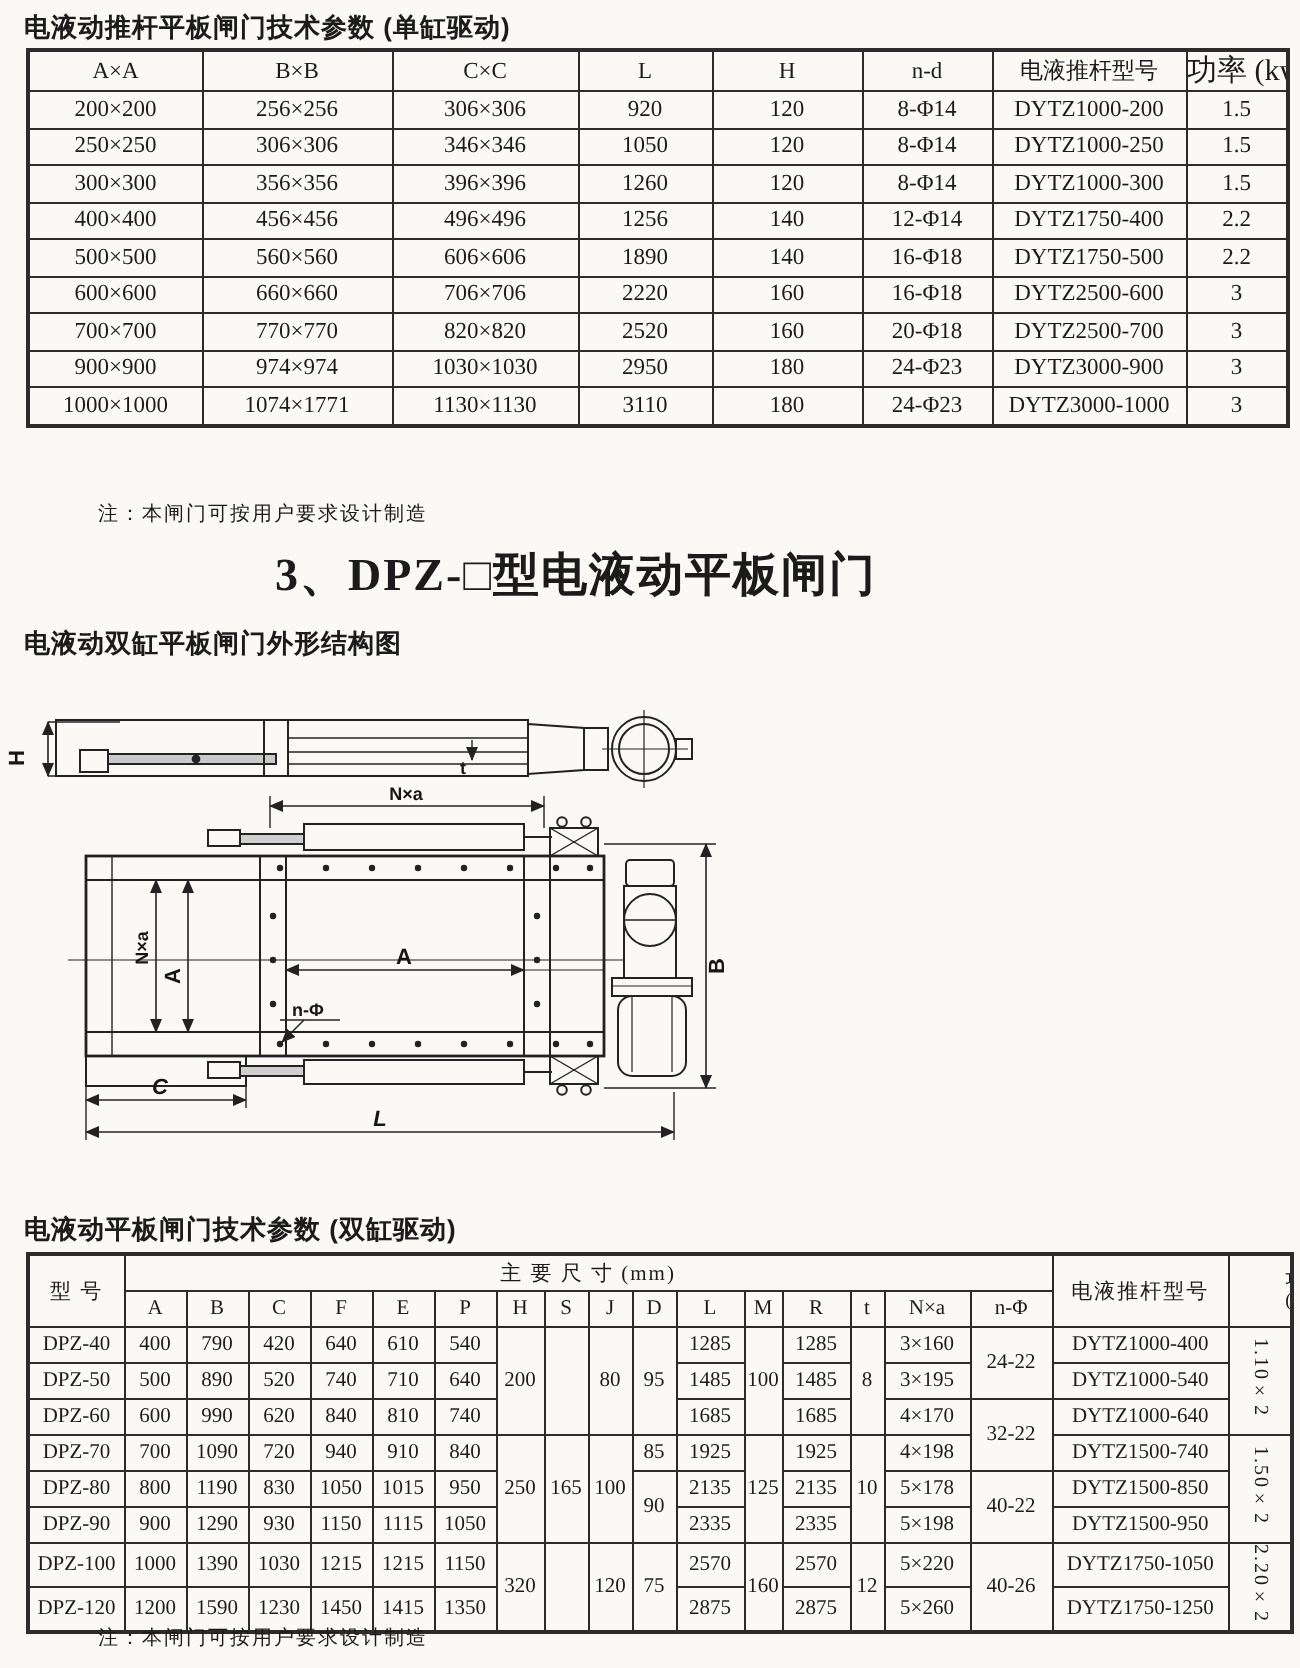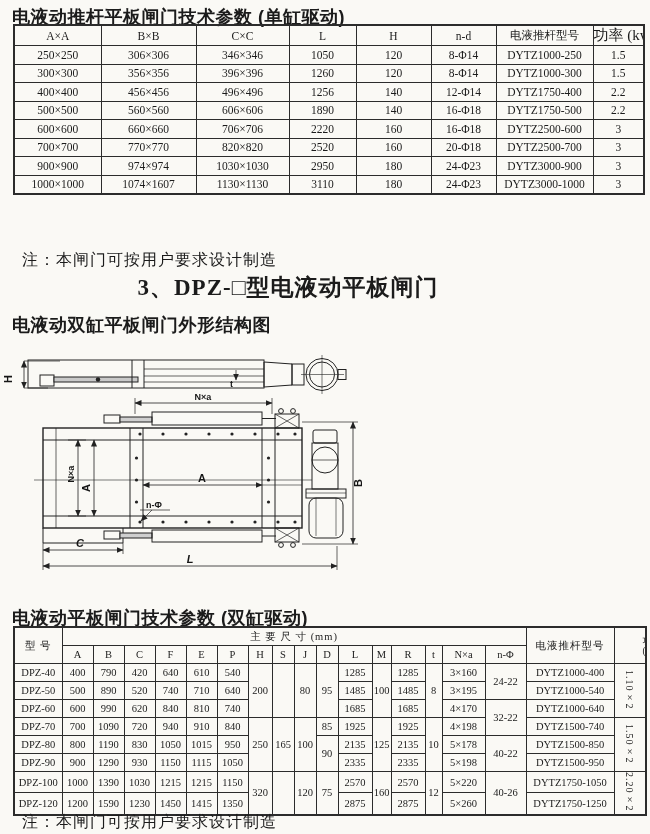--- a/index.html
+++ b/index.html
@@ -3,22 +3,22 @@
 <meta charset="utf-8">
 <style>
   html,body{margin:0;padding:0;}
   body{
     width:650px;height:834px;position:relative;
     background:#faf9f5;color:#1b1b1b;
     font-family:"Liberation Sans","DejaVu Sans",sans-serif;
     -webkit-font-smoothing:antialiased;
   }
   .abs{position:absolute;}
-  .blocktitle{font-size:18px;font-weight:bold;letter-spacing:0.5px;white-space:nowrap;}
-  .note{font-family:Liberation Mono, monospace;font-size:16px;letter-spacing:1px;white-space:nowrap;}
+  .blocktitle{font-size:13px;font-weight:bold;letter-spacing:0.5px;white-space:nowrap;}
+  .note{font-family:Liberation Mono, monospace;font-size:10px;letter-spacing:1px;white-space:nowrap;margin-left:27px;}
   .section-title{
     width:576px;text-align:center;font-family:"Liberation Serif","DejaVu Serif",serif;
     font-size:23px;font-weight:bold;letter-spacing:1px;white-space:nowrap;
   }
   table{border-collapse:collapse;table-layout:fixed;background:transparent;}
   .t1{width:630px;font-family:"Liberation Serif","DejaVu Serif",serif;font-size:11.5px;}
   .t1 th,.t1 td{border:1px solid #2c2c2c;text-align:center;vertical-align:middle;padding:0;height:17.5px;overflow:hidden;white-space:nowrap;}
   .t1 th{font-weight:normal;font-size:11.5px;}
   .t1 th.small{font-size:15px;}
   .t1{border:2px solid #2c2c2c;}
@@ -55,20 +55,30 @@
       <th>C×C</th>
       <th>L</th>
       <th>H</th>
       <th>n-d</th>
       <th>电液推杆型号</th>
       <th class="small">功率 (kw)</th>
     </tr>
   </thead>
   <tbody>
       <tr>
+        <td>200×200</td>
+        <td>256×256</td>
+        <td>306×306</td>
+        <td>920</td>
+        <td>120</td>
+        <td>8-Φ14</td>
+        <td>DYTZ1000-200</td>
+        <td>1.5</td>
+      </tr>
+      <tr>
         <td>250×250</td>
         <td>306×306</td>
         <td>346×346</td>
         <td>1050</td>
         <td>120</td>
         <td>8-Φ14</td>
         <td>DYTZ1000-250</td>
         <td>1.5</td>
       </tr>
       <tr>
@@ -126,21 +136,21 @@
         <td>974×974</td>
         <td>1030×1030</td>
         <td>2950</td>
         <td>180</td>
         <td>24-Φ23</td>
         <td>DYTZ3000-900</td>
         <td>3</td>
       </tr>
       <tr>
         <td>1000×1000</td>
-        <td>1074×1607</td>
+        <td>1074×1771</td>
         <td>1130×1130</td>
         <td>3110</td>
         <td>180</td>
         <td>24-Φ23</td>
         <td>DYTZ3000-1000</td>
         <td>3</td>
       </tr>
     </tbody>
 </table>
 

